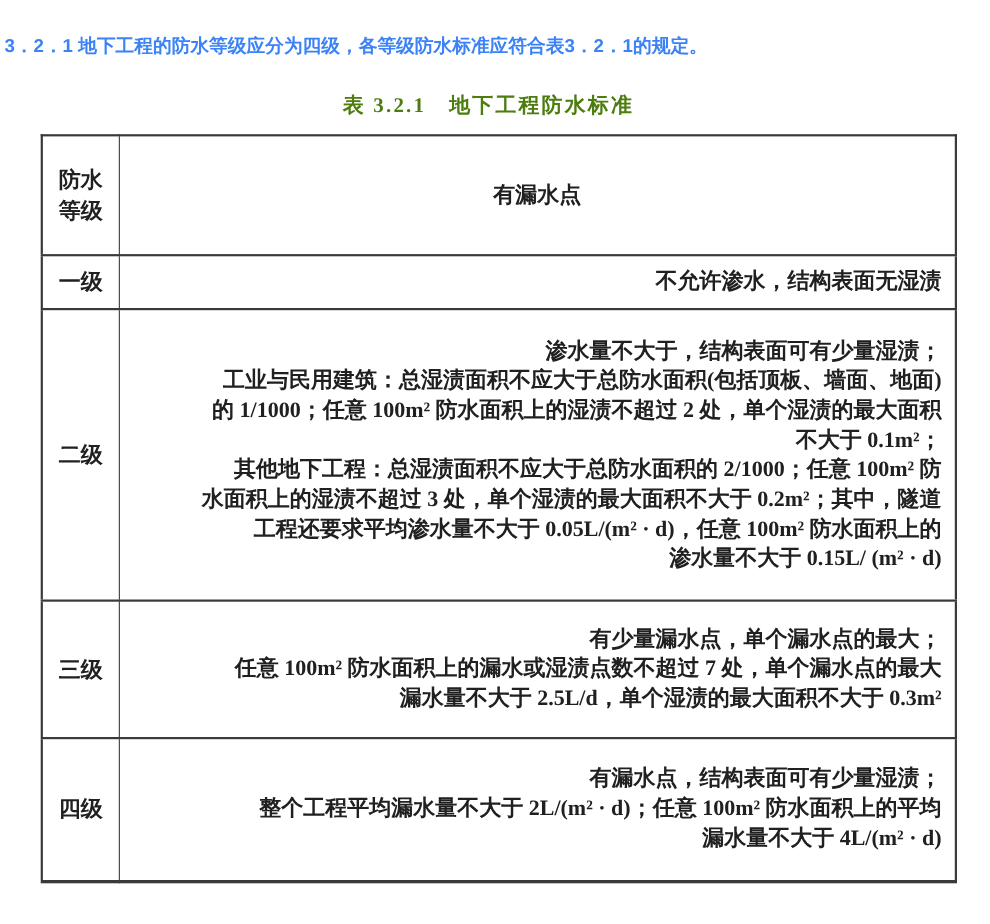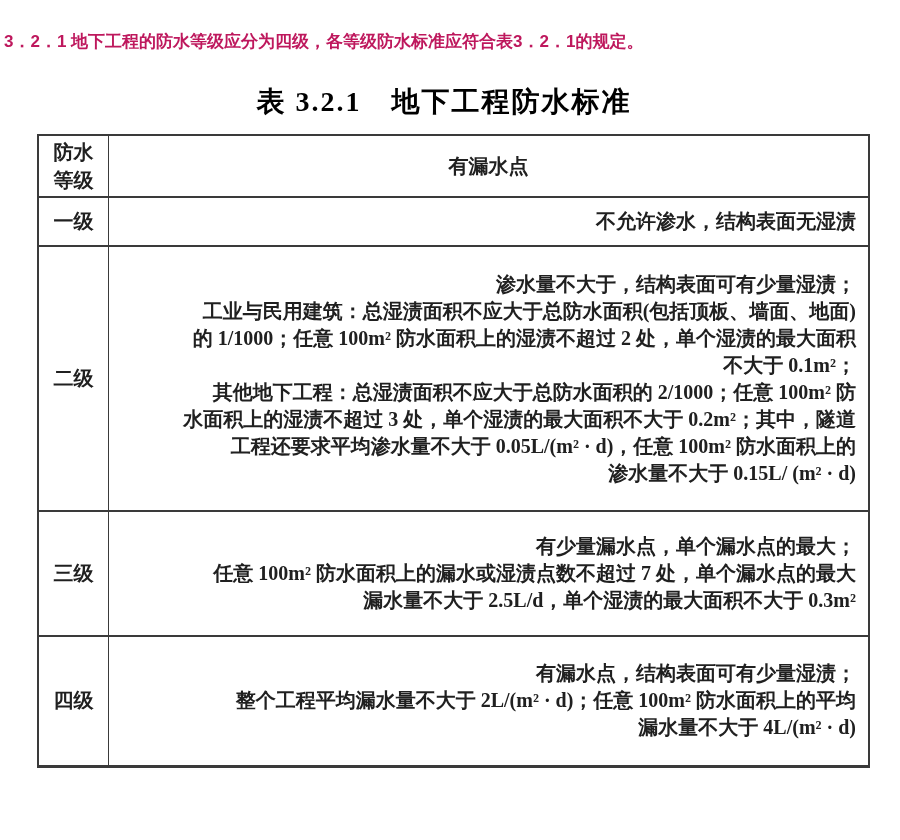--- a/index.html
+++ b/index.html
@@ -7,48 +7,48 @@
     width:900px; height:840px; background:#ffffff; overflow:hidden;
     font-family:"Liberation Sans","DejaVu Sans",sans-serif;
   }
   
   .sec-title {
     margin:4px 0 0 0; text-align:center;
     font-size:18px; font-weight:bold; color:#000000;
   }
   .clause {
     margin:30px 0 0 4px;
-    font-size:17px; font-weight:bold; color:#be185d;
+    font-size:17px; font-weight:bold; color:#3b82f6;
   }
   
   .scan {
     font-family:"Liberation Serif","DejaVu Serif",serif;
     color:#222222;
     filter: blur(0.4px);
   }
   .tbl-caption {
     margin:30px 12px 0 0; text-align:center;
-    font-size:28px; font-weight:bold; letter-spacing:2px; color:#000000;
+    font-size:19px; font-weight:bold; letter-spacing:2px; color:#4d7c0f;
   }
   table.wt {
     border-collapse:collapse; table-layout:fixed;
     width:833px; margin:13px 0 0 37px;
     border:2px solid #3a3a3a; border-bottom-width:3px;
     font-size:20px; font-weight:700; color:#202020;
   }
   .wt tr { border-top:2px solid #3a3a3a; }
   .wt tr.first { border-top:none; }
   .wt th, .wt td { vertical-align:middle; padding:0; font-weight:700; }
   .wt .c1 {
     width:69px; border-right:1px solid #3a3a3a;
     text-align:center;
   }
   .wt .c2 { padding:2px 12px 2px 16px; text-align:right; }
   .wt th.c2 { text-align:center; padding:0; }
-  tr.h-header { height:62px; }
+  tr.h-header { height:109px; }
   tr.h-r1 { height:49px;padding-left:44px; }
   tr.h-r2 { height:265px; }
   tr.h-r3 { height:125px; }
   tr.h-r4 { height:130px; }
   .colhead { white-space:pre-wrap; line-height:28px; }
   p.std {
     margin:0; line-height:27px; text-indent:24px;
     white-space:pre-wrap;
   }
 </style>

